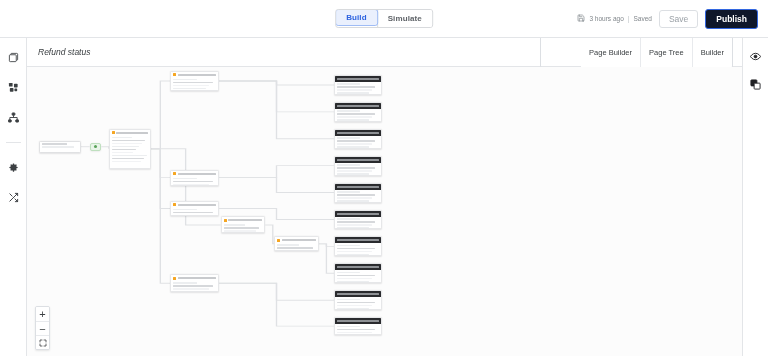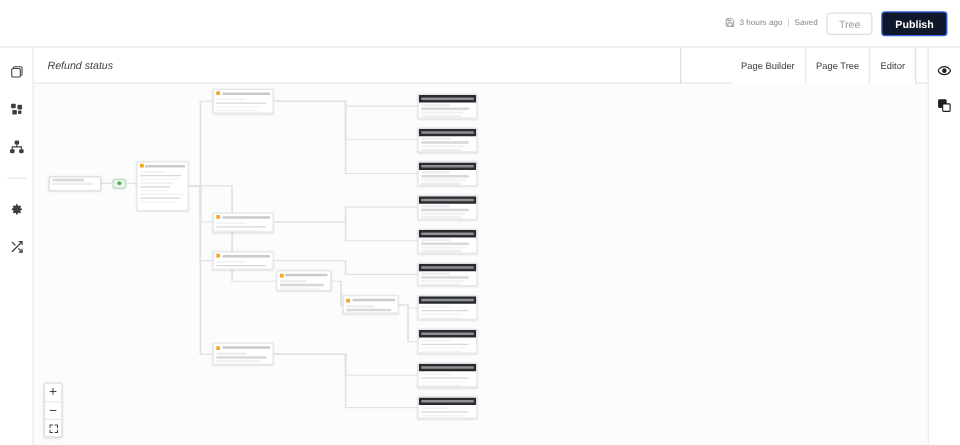--- a/index.html
+++ b/index.html
@@ -163,35 +163,39 @@
   .zoomctl button + button { border-top: 1px solid #e8eaed; }
 </style>
 </head>
 <body>
 
 <div id="app">
 
   <div class="topbar">
 
 
+    <div class="mode-seg">
+      <button class="active">Build</button>
+      <button>Simulate</button>
+    </div>
 
     <div class="tb-right">
       <div class="saved-state">
         <span>
           <svg width="8" height="8" viewBox="0 0 24 24" fill="none" stroke="#80868b" stroke-width="2" stroke-linecap="round" stroke-linejoin="round">
             <path d="M19 21H5a2 2 0 0 1-2-2V5a2 2 0 0 1 2-2h11l5 5v11a2 2 0 0 1-2 2z"></path>
             <polyline points="17 21 17 13 7 13 7 21"></polyline>
               <polyline points="7 3 7 8 15 8"></polyline>
           </svg>
         </span>
         <span>3 hours ago</span>
         <span class="sep">|</span>
         <span>Saved</span>
       </div>
-      <button class="save-btn">Tree</button>
+      <button class="save-btn">Save</button>
       <button class="publish-btn">Publish</button>
     </div>
   </div>
 
   <div class="body">
 
     <div class="rail">
       <div class="rail-icon">
         <svg width="11" height="11" viewBox="0 0 24 24" fill="none" stroke="currentColor" stroke-width="1.9">
           <rect x="6" y="3" width="15" height="15" rx="2"></rect>
@@ -233,21 +237,21 @@
     </div>
 
     <div class="center">
 
       <div class="subbar">
         <div class="page-name">Refund status</div>
         <div class="subbar-right">
           <div class="view-seg">
             <button>Page Builder</button>
             <button>Page Tree</button>
-            <button>Editor</button>
+            <button>Builder</button>
           </div>
         </div>
       </div>
 
       <div class="canvas-wrap">
         <div class="canvas" id="canvas">
           <svg id="edges" viewBox="0 0 480 290" preserveAspectRatio="none">
               <path d="M36 80 H41 V80 H42" fill="none" stroke="#dfe1e4" stroke-width="0.9"></path>
               <path d="M50 80 H55 V82 H55" fill="none" stroke="#dfe1e4" stroke-width="0.9"></path>
               <path d="M83 82 H89.5 V14 H96" fill="none" stroke="#dfe1e4" stroke-width="0.9"></path>

